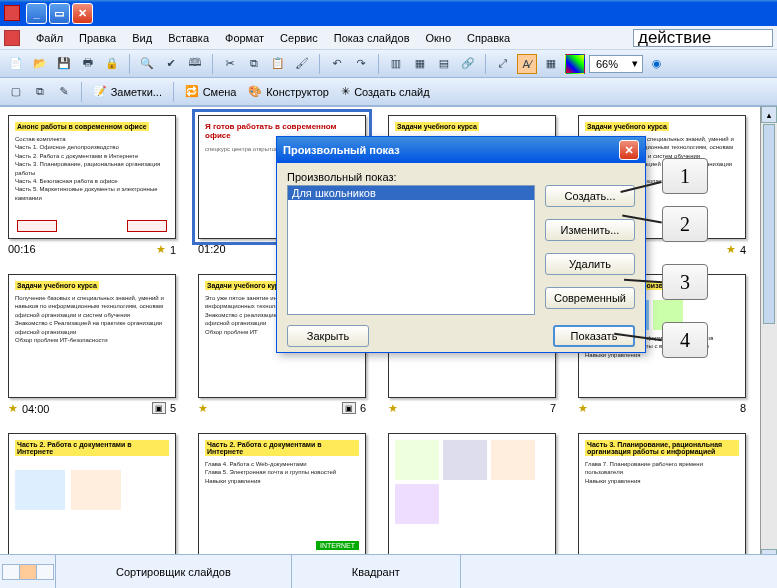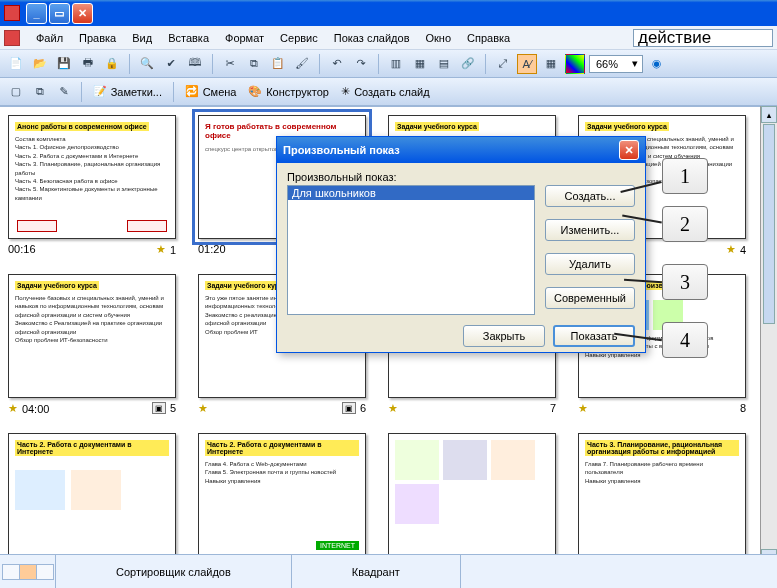--- a/index.html
+++ b/index.html
@@ -161,21 +161,21 @@
   .dlg-list .opt.sel { background:#316ac5;color:#fff; }
   .dlg-btns { display:flex;flex-direction:column;gap:12px; }
   .xp-btn {
     min-width:82px;height:22px;
     border:1px solid #7f9db9;
     background:linear-gradient(to bottom,#fff,#ece9d8);
     border-radius:3px;
     font-size:11px;
     padding:0 8px;
   }
-  .dlg-bottom { display:flex;justify-content:flex-end;gap:8px;margin-top:10px; }
+  .dlg-bottom { display:flex;justify-content:space-between;gap:8px;margin-top:10px; }
   
   .callout {
     position:absolute; z-index:60;
     width:46px;height:36px;
     background:linear-gradient(to bottom,#fafafa,#e8e8e8);
     border:1px solid #777;border-radius:4px;
     display:flex;align-items:center;justify-content:center;
     font-size:20px;font-family: "Times New Roman", serif;
   }
   .callout-line { position:absolute;z-index:55;border-top:2px solid #222; }

